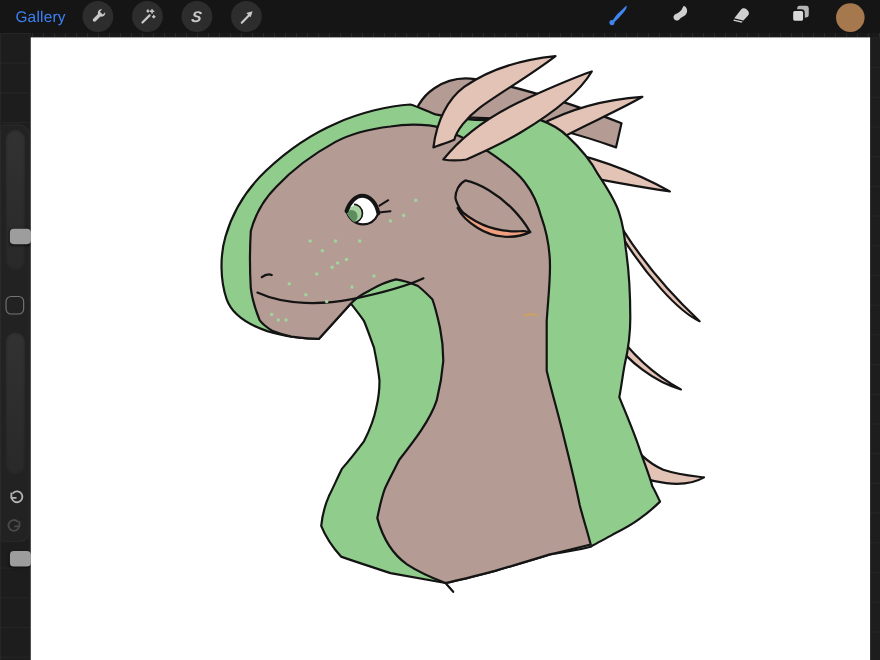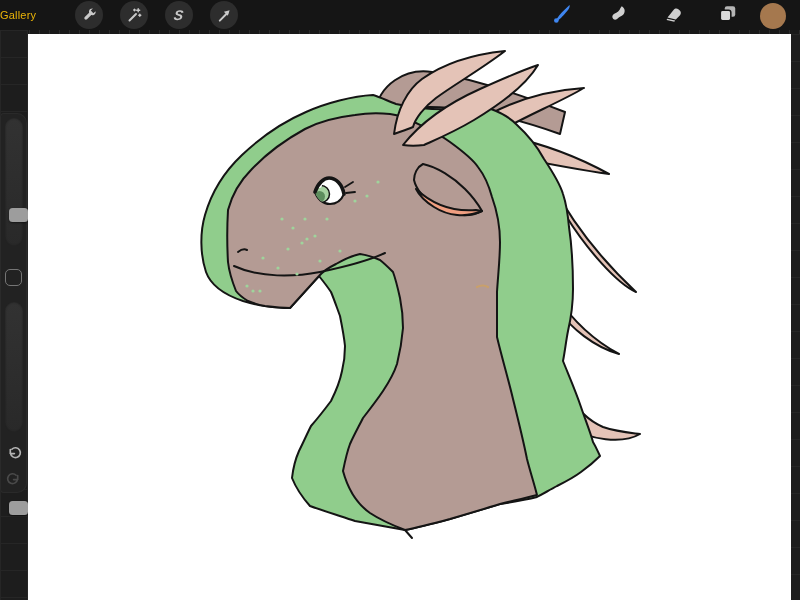--- a/index.html
+++ b/index.html
@@ -1,22 +1,22 @@
 <!DOCTYPE html>
 <html><head>
 <meta charset="utf-8">
 <style>
   html,body{margin:0;padding:0;}
   body{width:800px;height:600px;position:relative;overflow:hidden;
        background:#1b1b1b;font-family:"Liberation Sans",sans-serif;}
 
   
   .topbar{position:absolute;left:0;top:0;width:800px;height:30px;background:#151515;}
-  .gallery{position:absolute;left:0;top:0;height:30px;line-height:30px;
-           font-size:11px;color:#eab308;letter-spacing:.2px;}
+  .gallery{position:absolute;left:14px;top:0;height:30px;line-height:30px;
+           font-size:14px;color:#3b82f6;letter-spacing:.2px;}
   .cbtn{position:absolute;top:1px;width:28px;height:28px;border-radius:50%;
         background:#2d2d2d;display:flex;align-items:center;justify-content:center;}
   .cbtn svg{display:block;}
   .rtool{position:absolute;top:2px;width:26px;height:26px;display:flex;
          align-items:center;justify-content:center;}
   .s-glyph{font-style:italic;font-weight:bold;font-size:14px;color:#c9c9c9;
            transform:skewX(-8deg);}
   .swatch{position:absolute;top:3px;width:26px;height:26px;border-radius:50%;}
 
   

